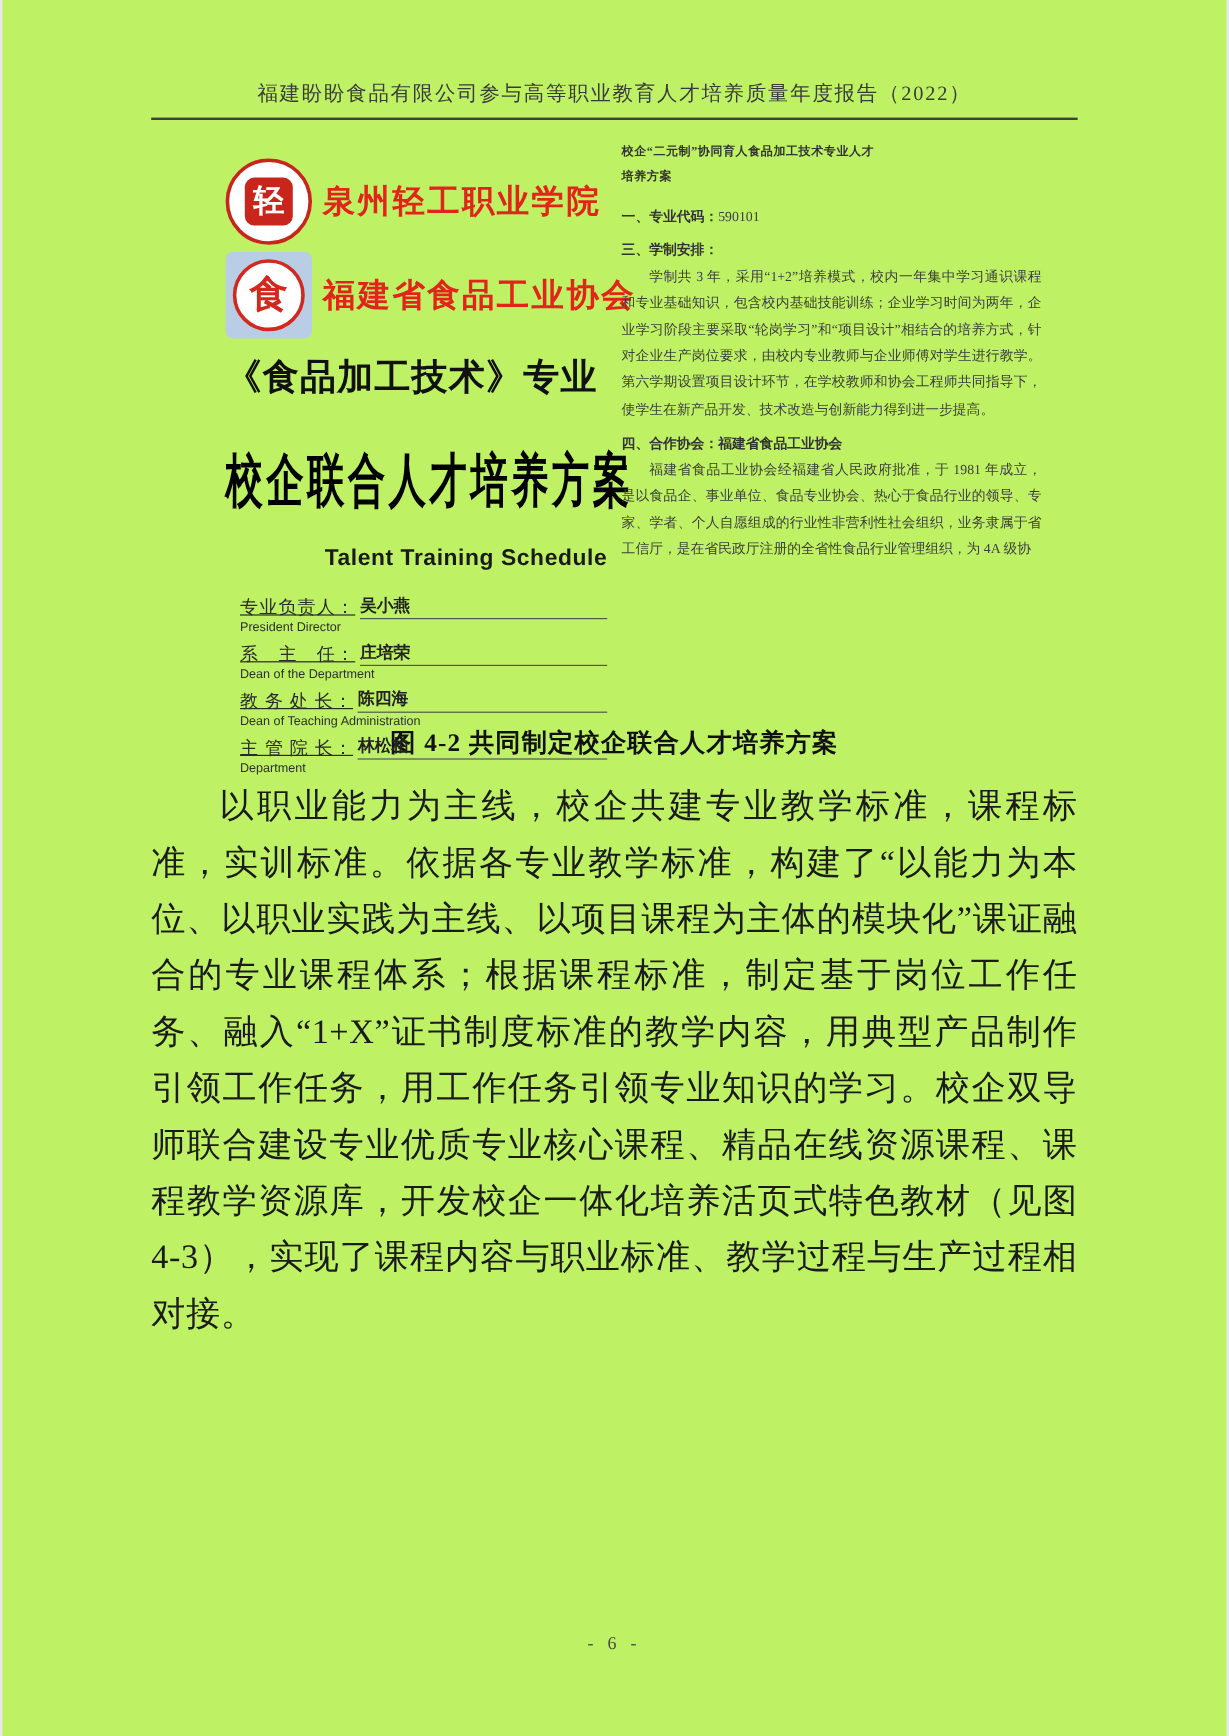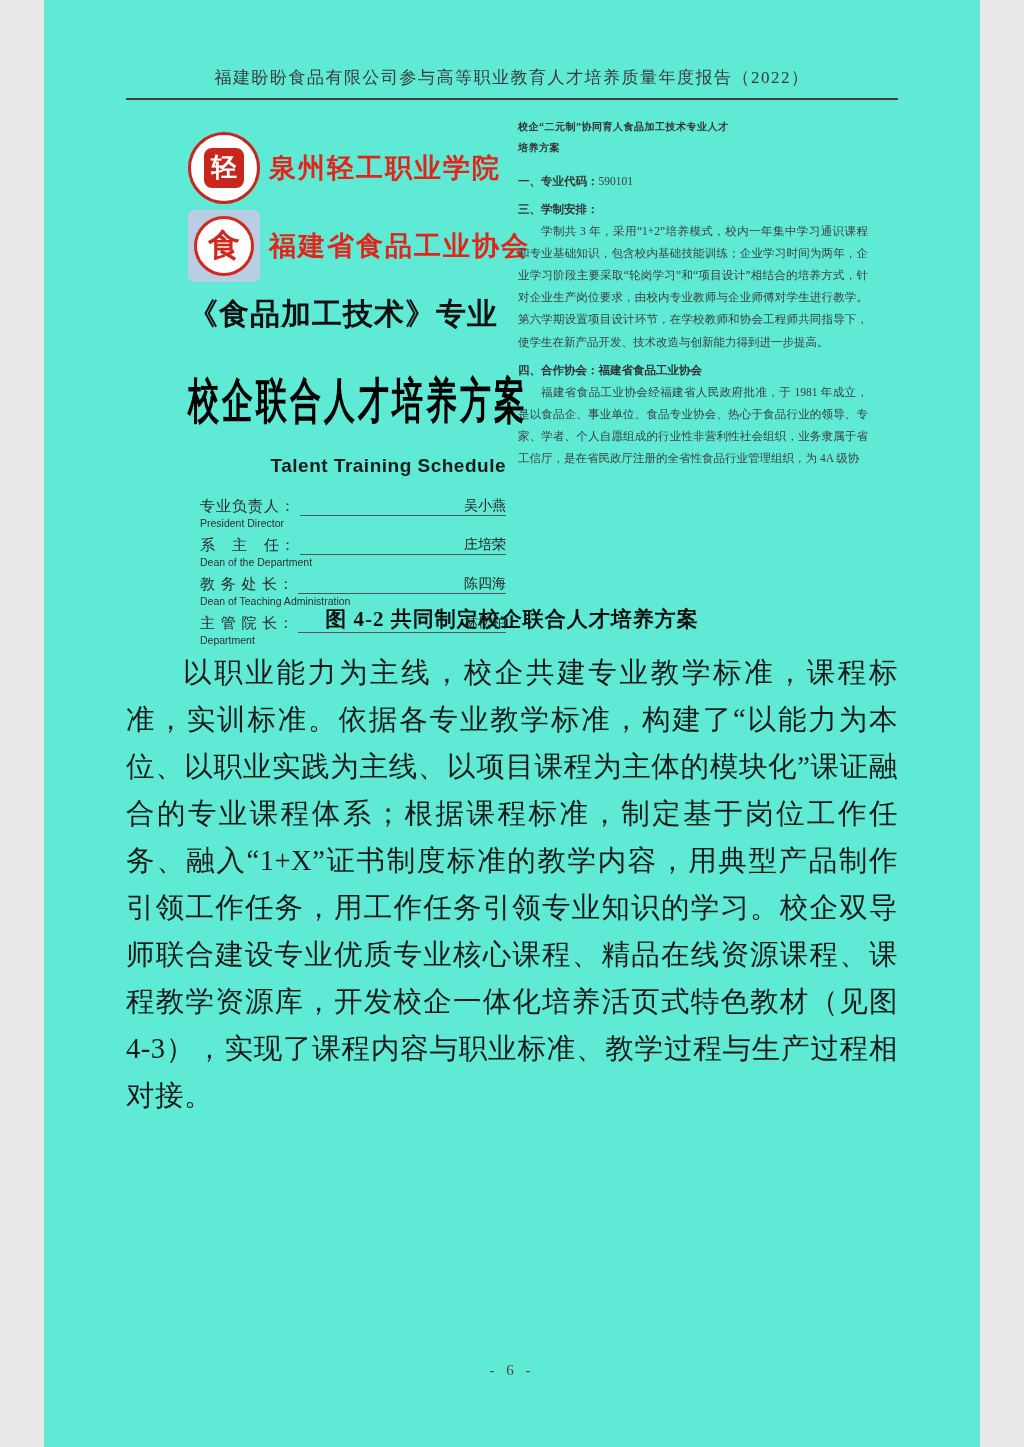--- a/index.html
+++ b/index.html
@@ -1,21 +1,21 @@
 <!DOCTYPE html>
 <html><head>
 <meta charset="utf-8">
 <style>
   * { margin:0; padding:0; box-sizing:border-box; }
   html,body { background:#e8e8e8; }
   .page {
     position:relative;
-    width:936px; height:1447px;
+    width:1020px; height:1447px;
     margin:0 auto;
-    background:#5eead4;
+    background:#bef264;
     font-family:"Liberation Serif","DejaVu Serif",serif;
     color:#222;
     overflow:hidden;
   }
   .content { width:772px; margin:0 auto; }
 
   
   .hdr-title {
     padding-top:66px;
     text-align:center;
@@ -78,26 +78,27 @@
     font-family:"Liberation Sans","DejaVu Sans",sans-serif;
     font-size:19px; font-weight:bold; color:#1a1a1a;
     letter-spacing:0.5px;
   }
   .signatures { margin-top:20px; padding-left:12px; }
   .sig-block { margin-bottom:7px; }
   .sig-row { display:flex; align-items:flex-end; }
   .sig-label {
     font-size:15px; color:#2a2a2a; white-space:nowrap;
     letter-spacing:1px;
+    text-decoration:underline;
   }
   .sig-line {
     flex:1; margin-left:4px;
     border-bottom:1.5px solid #555;
-    text-align:right;
-    font-size:14px; font-weight:normal; color:#222;
+    text-align:left;
+    font-size:14px; font-weight:bold; color:#222;
     padding-bottom:0px; line-height:1.2;
   }
   .sig-en {
     font-family:"Liberation Sans","DejaVu Sans",sans-serif;
     font-size:10.5px; color:#2f2f2f; margin-top:1px;
   }
 
   
   .fig-right {
     position:absolute; left:392px; top:16px; width:350px;

